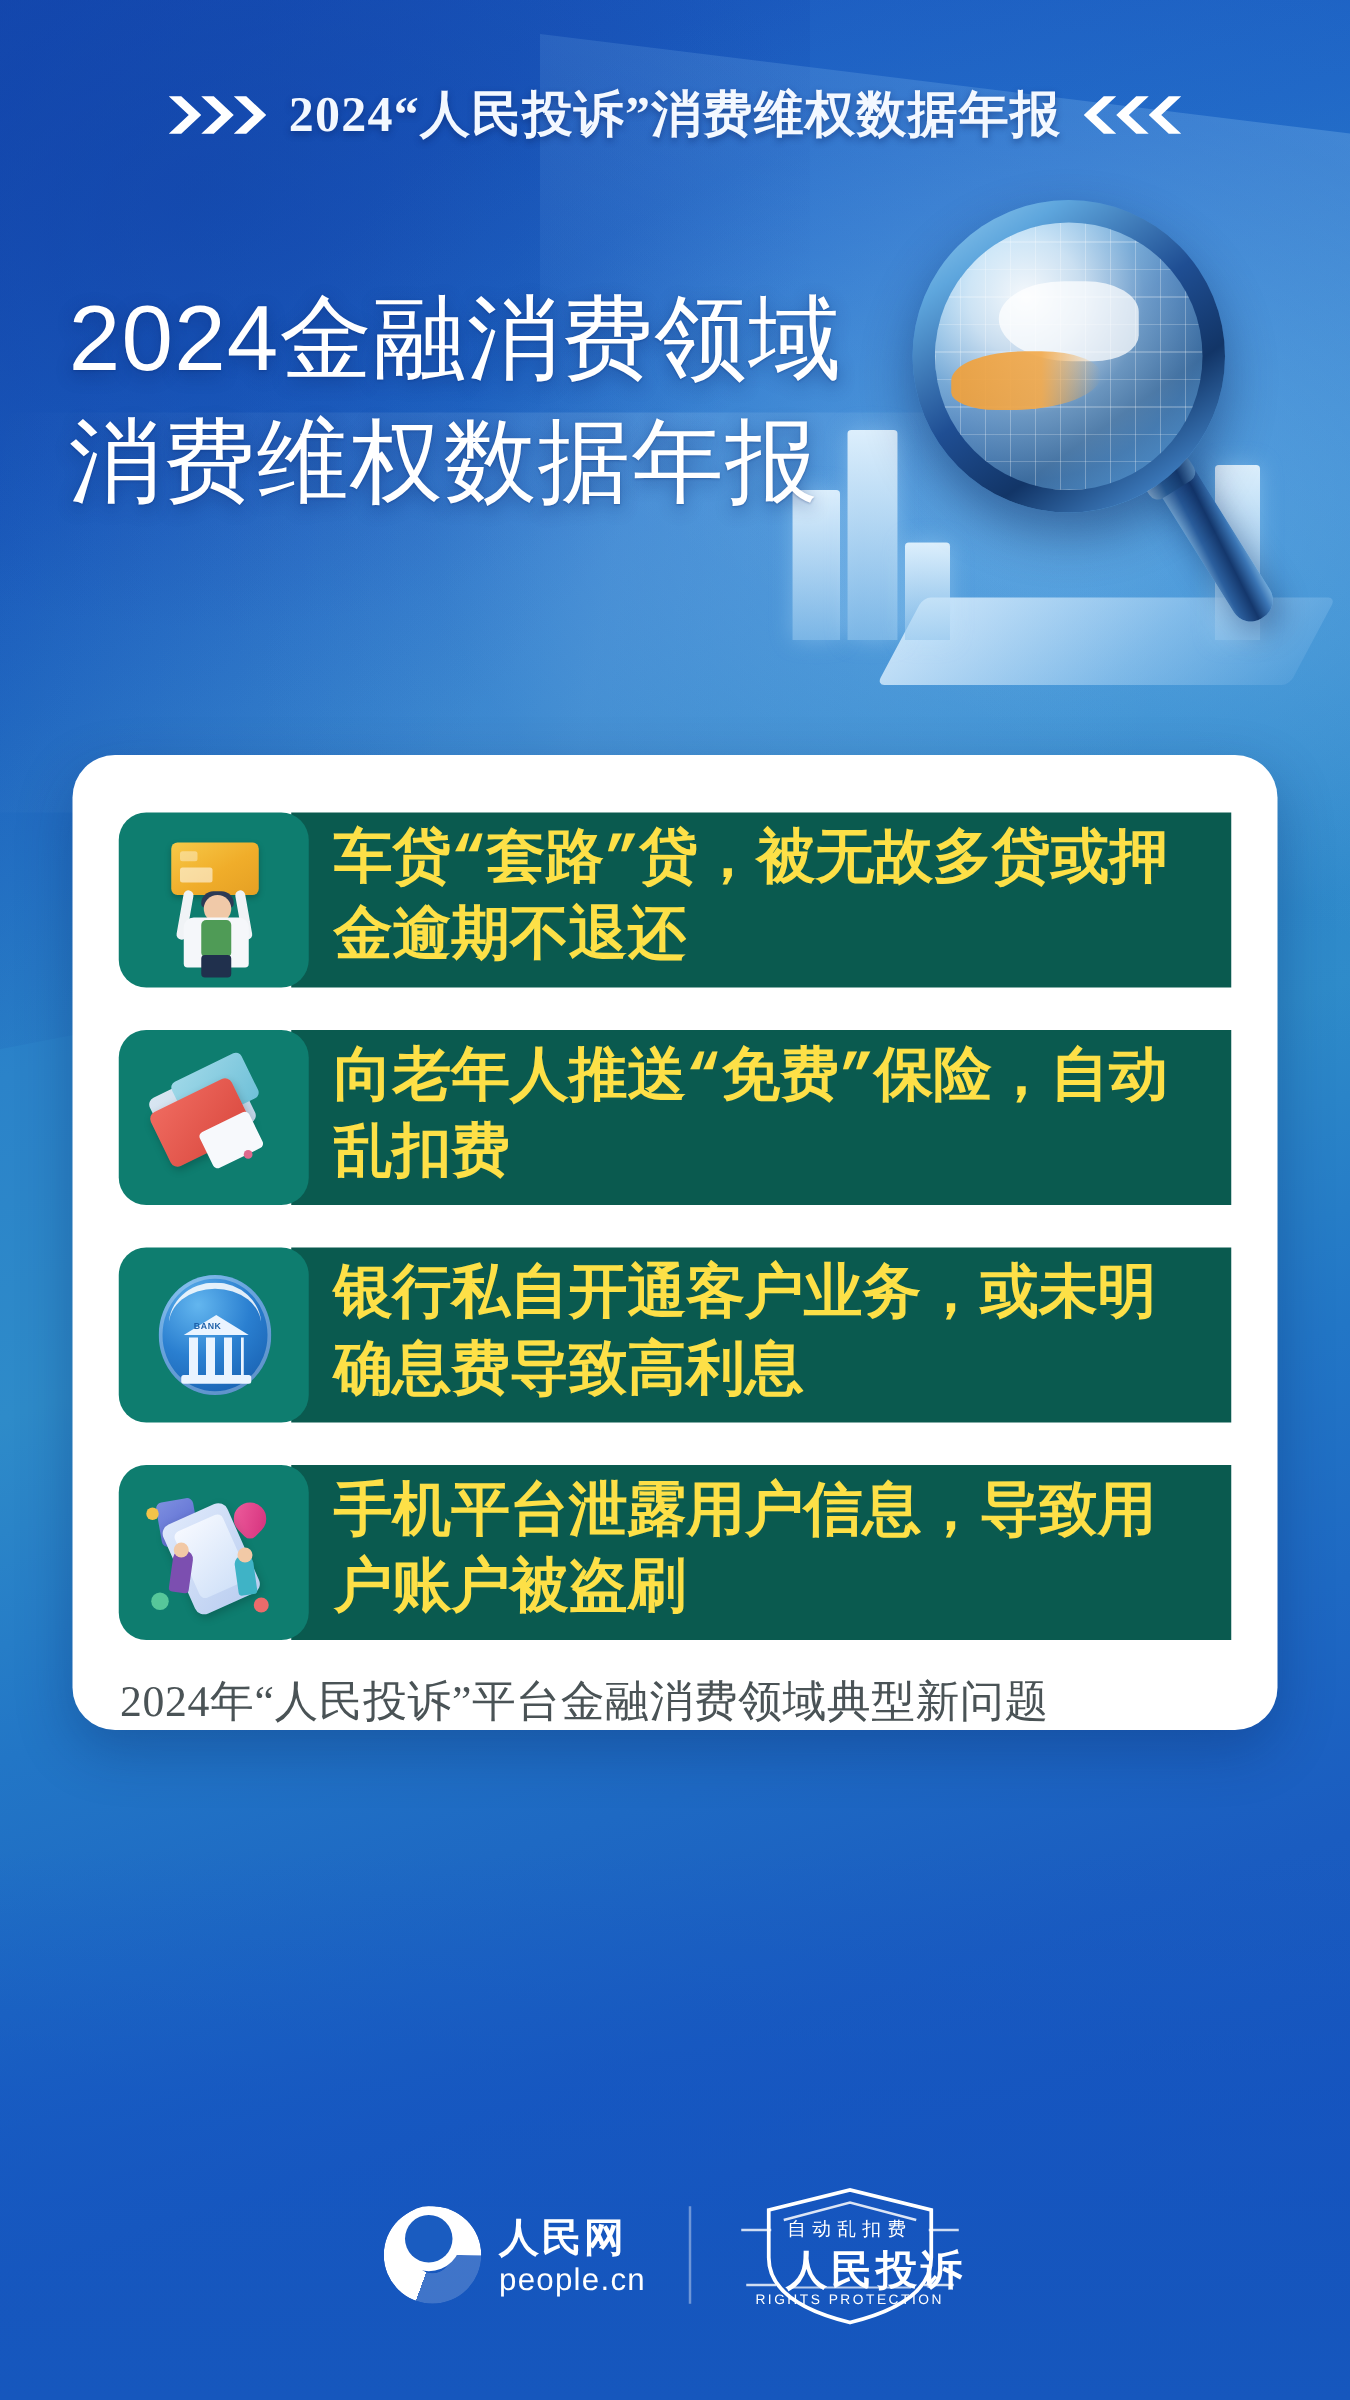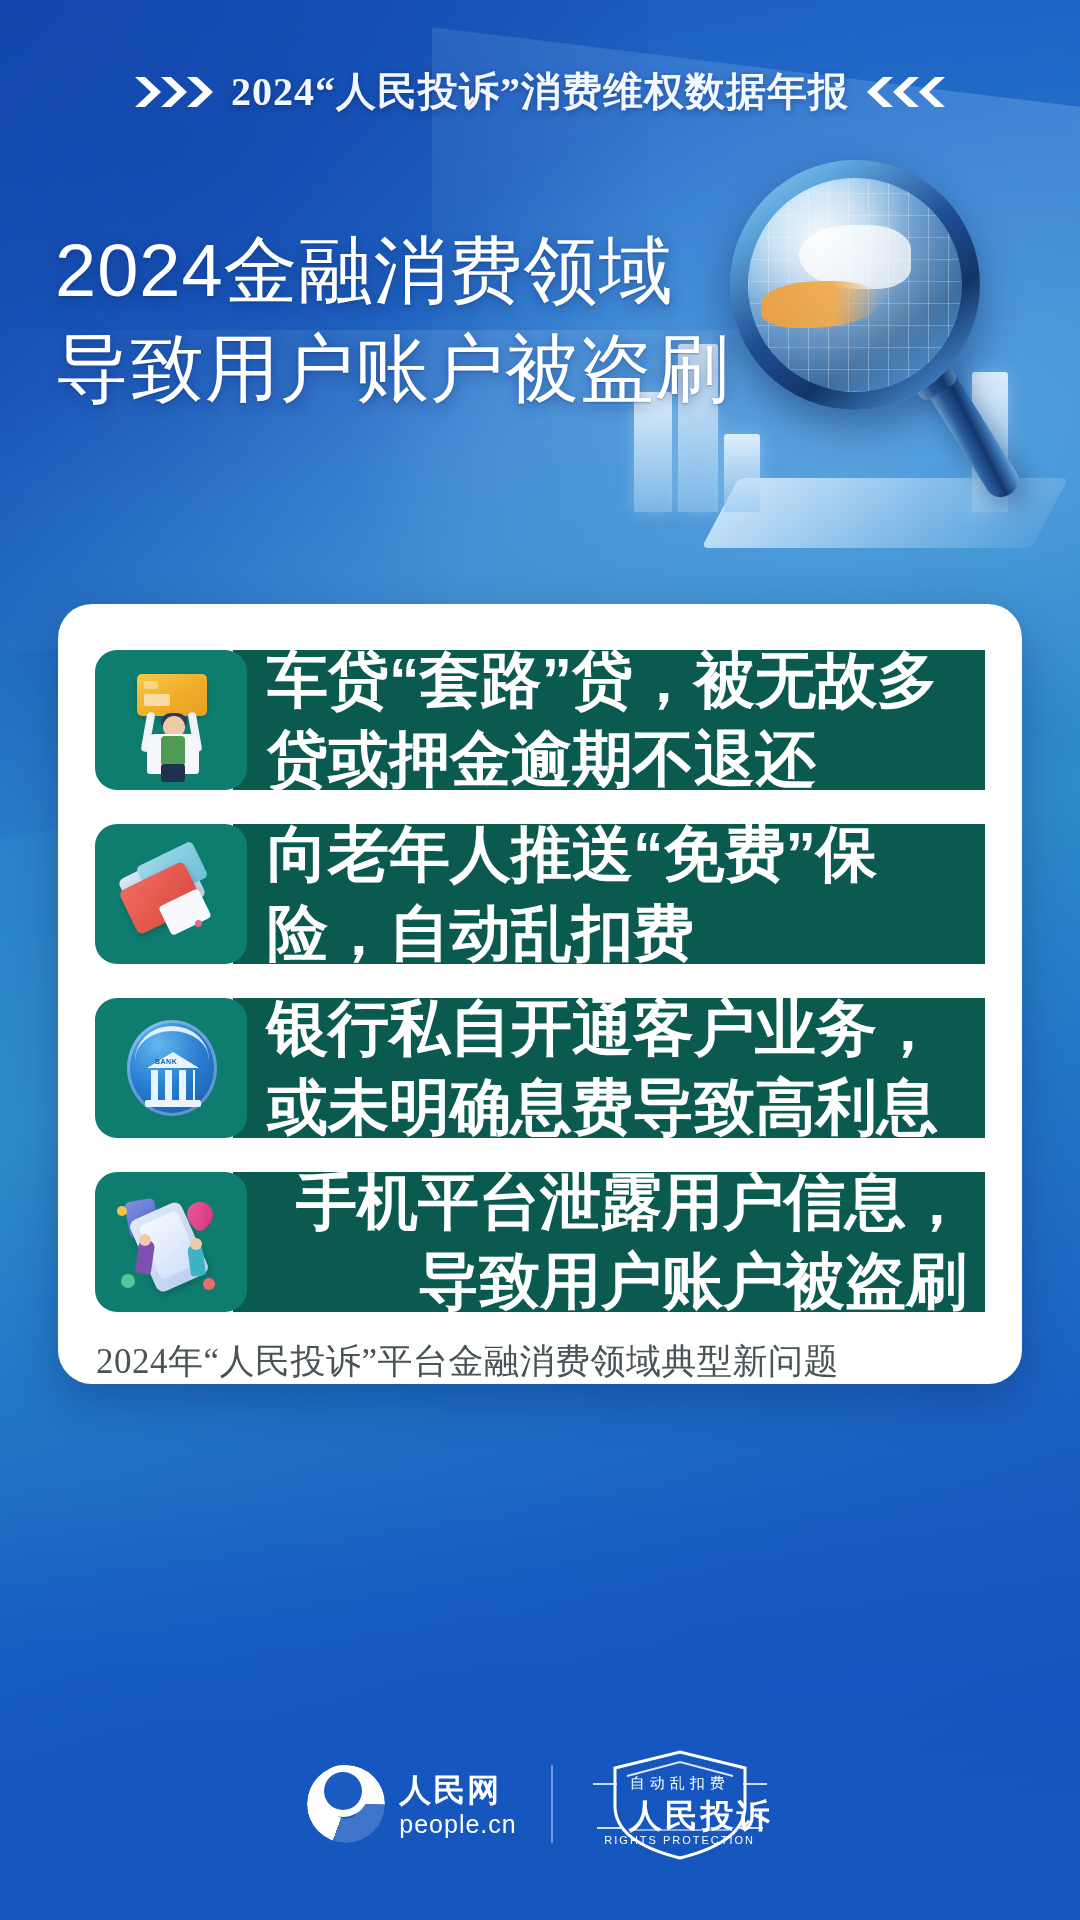--- a/index.html
+++ b/index.html
@@ -135,42 +135,43 @@
     box-shadow:0 16px 44px rgba(5,30,90,0.30);
     padding:46px 0 0 0;
   }
   .rows { position:relative; }
   .row {
     position:relative;
     display:flex; align-items:stretch;
     margin:0 0 34px 0;
     height:140px;
   }
-  .row:last-of-type { margin-bottom:26px;text-align:right; }
+  .row:last-of-type { margin-bottom:26px; }
   .row-icon {
     position:relative; z-index:2;
     flex:0 0 152px; width:152px;
     margin-left:37px;
     background:#0e7d6f;
     border-radius:22px;
     display:flex; align-items:center; justify-content:center;
     overflow:hidden;
   }
   .row-text {
     position:relative; z-index:1;
     flex:1 1 auto;
     margin-left:-14px; margin-right:37px;
     background:#0a5a4f;
     display:flex; align-items:center;
     padding:6px 18px 6px 34px;
-    color:#ffffff;
+    color:#fde047;
     font-weight:bold;
-    font-size:61px;
+    font-size:47px;
     line-height:1.30;
     letter-spacing:0px;
+    font-family:Liberation Mono, monospace;
   }
 
   
   .ic { position:relative; width:120px; height:120px; }
 
   
   .ic-card {
     position:absolute; left:26px; top:14px; width:70px; height:42px;
     background:linear-gradient(150deg,#f7c948 0%, #f0ad2a 55%, #e5a024 100%);
     border-radius:5px; box-shadow:0 2px 5px rgba(0,0,0,0.22);
@@ -348,21 +349,21 @@
     <div class="glass-lens">
       <div class="lens-grid"></div>
       <div class="lens-land2"></div>
       <div class="lens-land"></div>
     </div>
   </div>
 </div>
 
 <div class="main-title">
   <span class="ln">2024金融消费领域</span>
-  <span class="ln">导致用户账户被盗刷</span>
+  <span class="ln">消费维权数据年报</span>
 </div>
 
 <div class="panel">
   <div class="rows">
 
     <div class="row">
       <div class="row-icon">
         <div class="ic">
           <div class="ic-card"></div>
           <div class="ic-arm l"></div>

